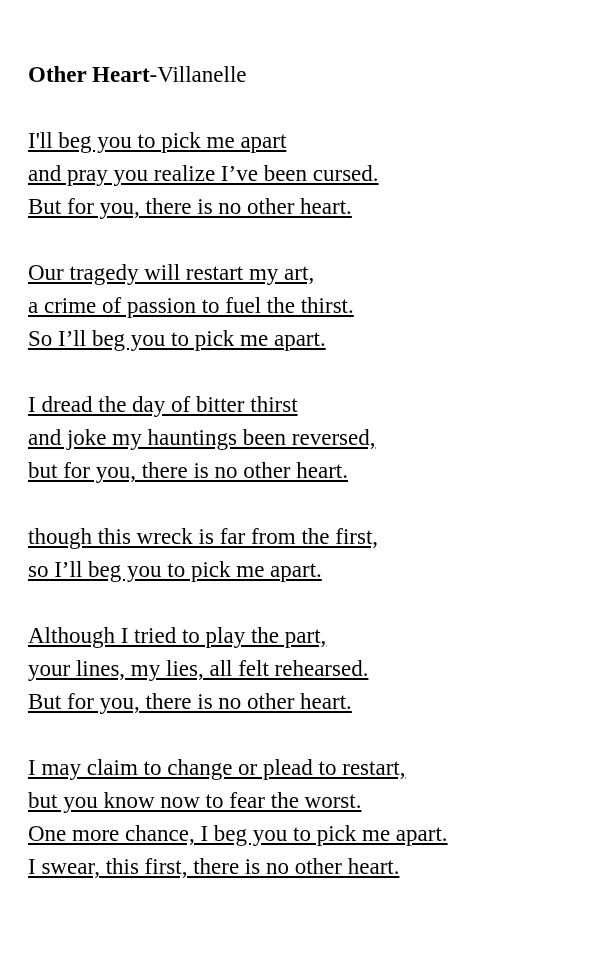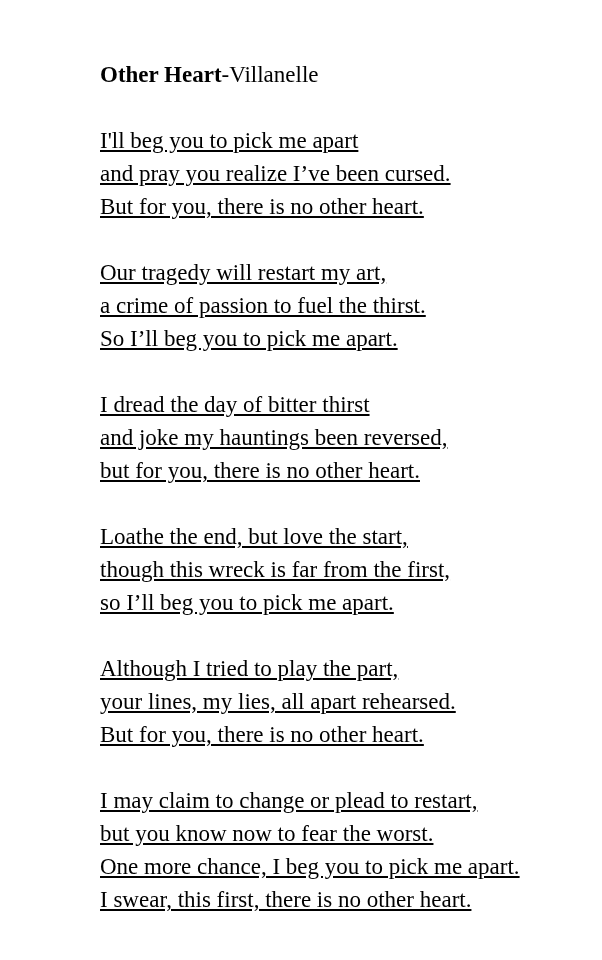--- a/index.html
+++ b/index.html
@@ -9,21 +9,21 @@
   body {
     width: 602px;
     height: 960px;
     background: #ffffff;
     overflow: hidden;
   }
   .page {
     box-sizing: border-box;
     width: 602px;
     height: 960px;
-    padding: 58px 30px 0 100px;
+    padding: 58px 30px 0 28px;
     font-family: "Liberation Serif", "DejaVu Serif", serif;
     font-size: 23px;
     line-height: 33px;
     color: #000000;
     -webkit-font-smoothing: antialiased;
   }
   .title {
     margin: 0 0 33px 0;
     font-weight: normal;
     font-size: 23px;
@@ -62,28 +62,27 @@
     <div class="line">So I’ll beg you to pick me apart.</div>
   </div>
 
   <div class="stanza">
     <div class="line">I dread the day of bitter thirst</div>
     <div class="line">and joke my hauntings been reversed,</div>
     <div class="line">but for you, there is no other heart.</div>
   </div>
 
   <div class="stanza">
-    <div class="line">Loathe the end, but love the start,</div>
     <div class="line">though this wreck is far from the first,</div>
     <div class="line">so I’ll beg you to pick me apart.</div>
   </div>
 
   <div class="stanza">
     <div class="line">Although I tried to play the part,</div>
-    <div class="line">your lines, my lies, all apart rehearsed.</div>
+    <div class="line">your lines, my lies, all felt rehearsed.</div>
     <div class="line">But for you, there is no other heart.</div>
   </div>
 
   <div class="stanza">
     <div class="line">I may claim to change or plead to restart,</div>
     <div class="line">but you know now to fear the worst.</div>
     <div class="line">One more chance, I beg you to pick me apart.</div>
     <div class="line">I swear, this first, there is no other heart.</div>
   </div>
 

